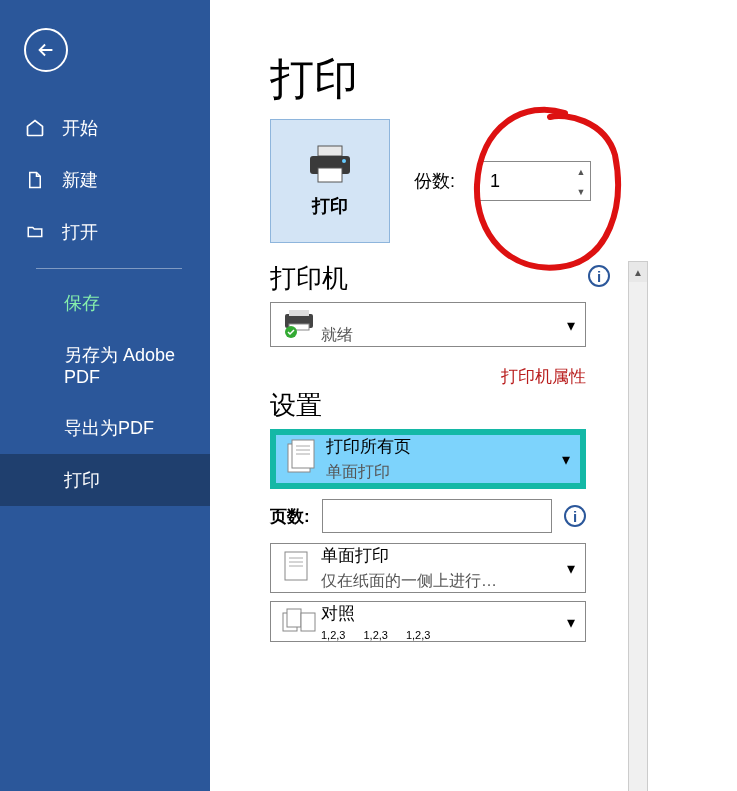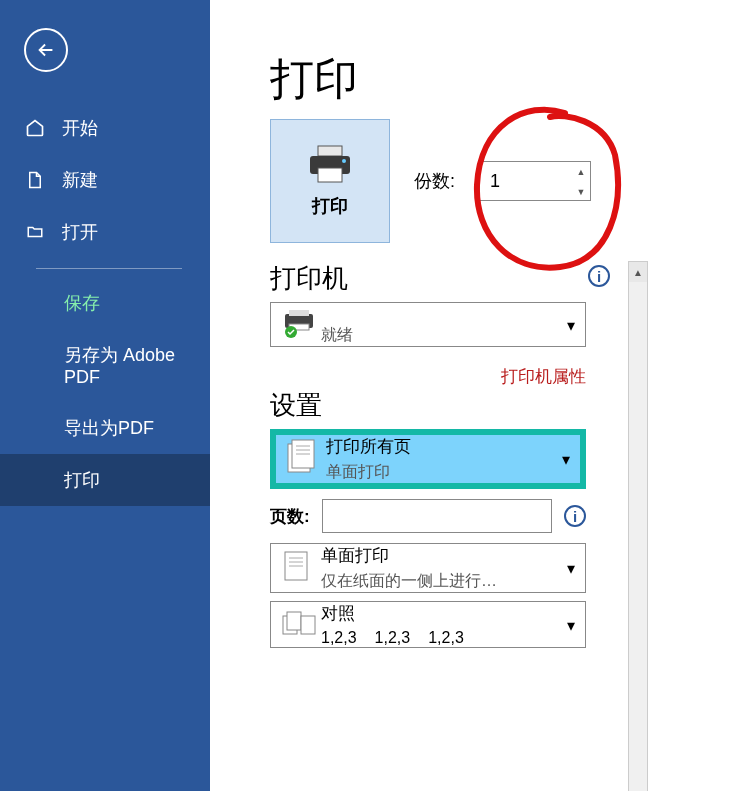--- a/index.html
+++ b/index.html
@@ -30,21 +30,21 @@
     .dropdown .chev { position: absolute; right: 10px; top: 50%; transform: translateY(-50%); }
     .dd-icon { width: 40px; flex-shrink: 0; }
     .dd-text { display: flex; flex-direction: column; gap: 4px; font-size: 17px; }
     .dd-text .sub { color: #555; font-size: 16px; }
     .link { color: #b91c1c; font-size: 17px; display: block; text-align: right; width: 316px; margin-top: 18px; cursor: pointer; }
     .pages-row { display: flex; align-items: center; gap: 12px; margin: 10px 0; position: relative; }
     .pages-input { flex: 1; height: 34px; border: 1px solid #888; padding: 0 8px; font-size: 16px; width: 230px; }
     .scrollbar { width: 20px; background: #f0f0f0; border: 1px solid #ccc; position: absolute; right: -28px; top: 0; bottom: -500px; }
     .scroll-arrow { height: 20px; display: flex; align-items: center; justify-content: center; font-size: 10px; color: #555; background: #e8e8e8; cursor: pointer; }
     .annotation { position: absolute; left: 255px; top: 95px; width: 175px; height: 190px; pointer-events: none; z-index: 10; }
-    .collate-text { font-size: 16px; display: flex; gap: 18px; }
+    .collate-text { font-size: 11px; display: flex; gap: 18px; }
   </style>
 </head>
 <body>
 
 <div class="sidebar">
   <div class="back-btn">
     <svg width="22" height="22" viewBox="0 0 24 24" fill="none" stroke="#fff" stroke-width="2">
         <path d="M19 12H5M11 18l-6-6 6-6"></path>
       </svg>
   </div>

